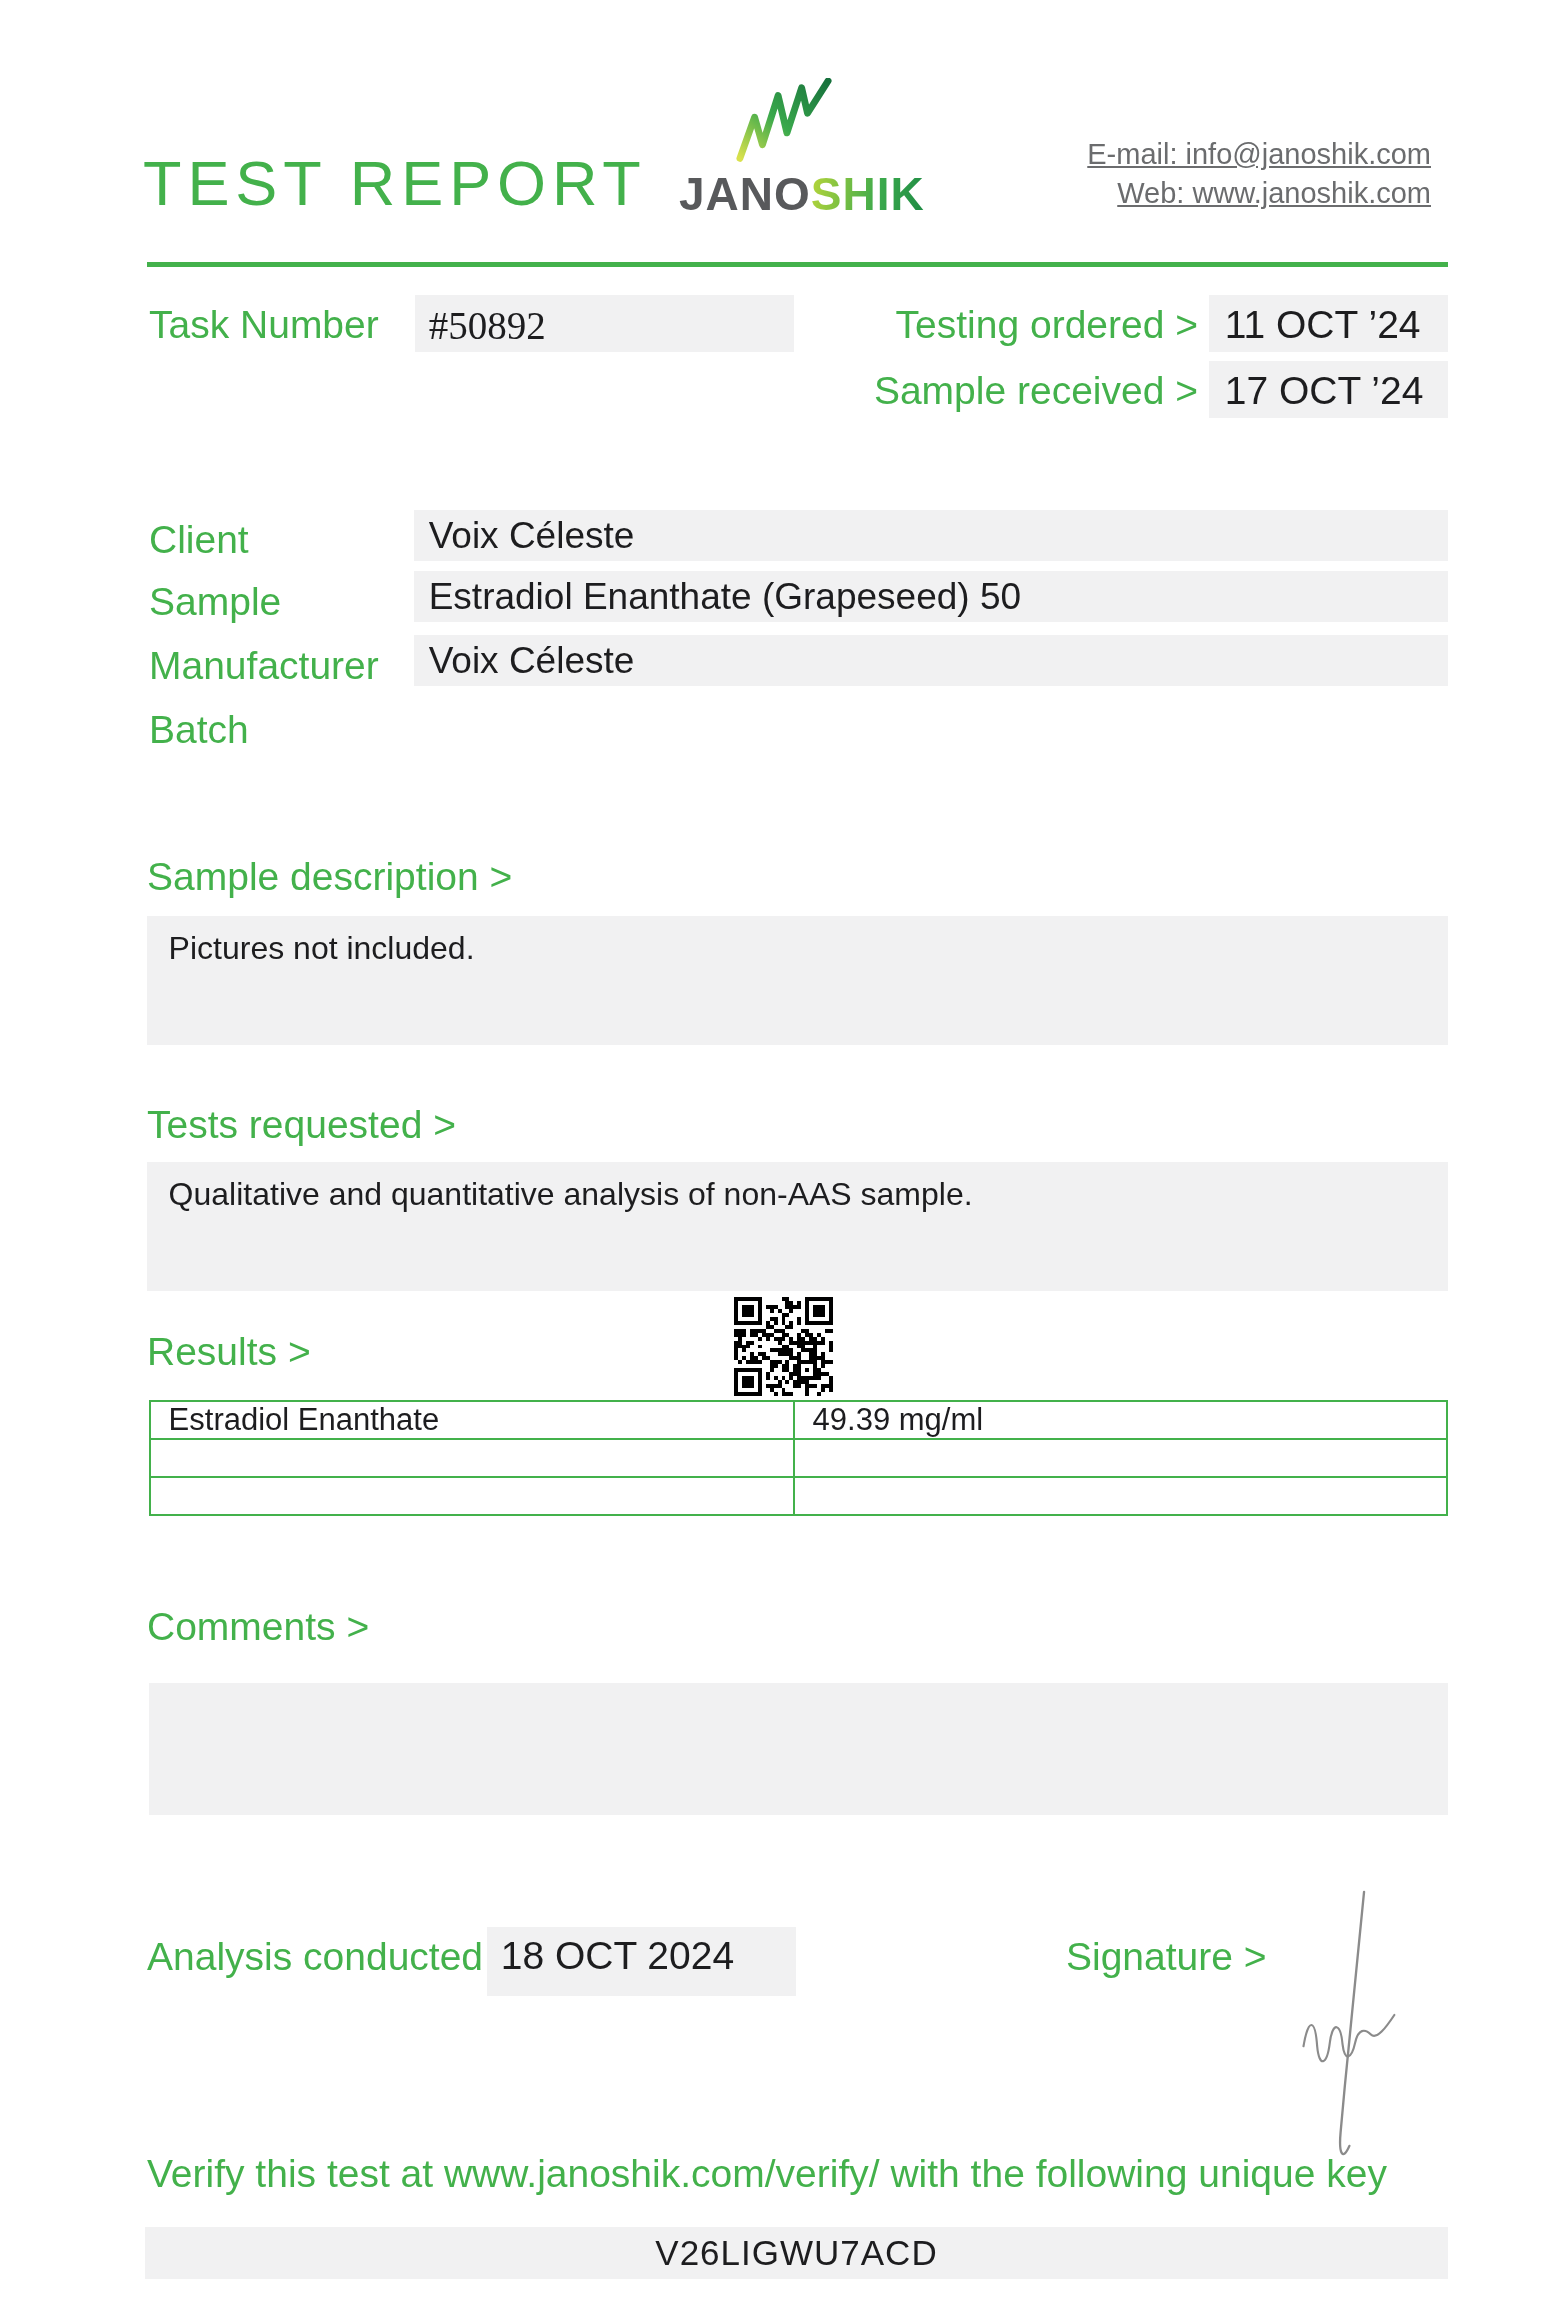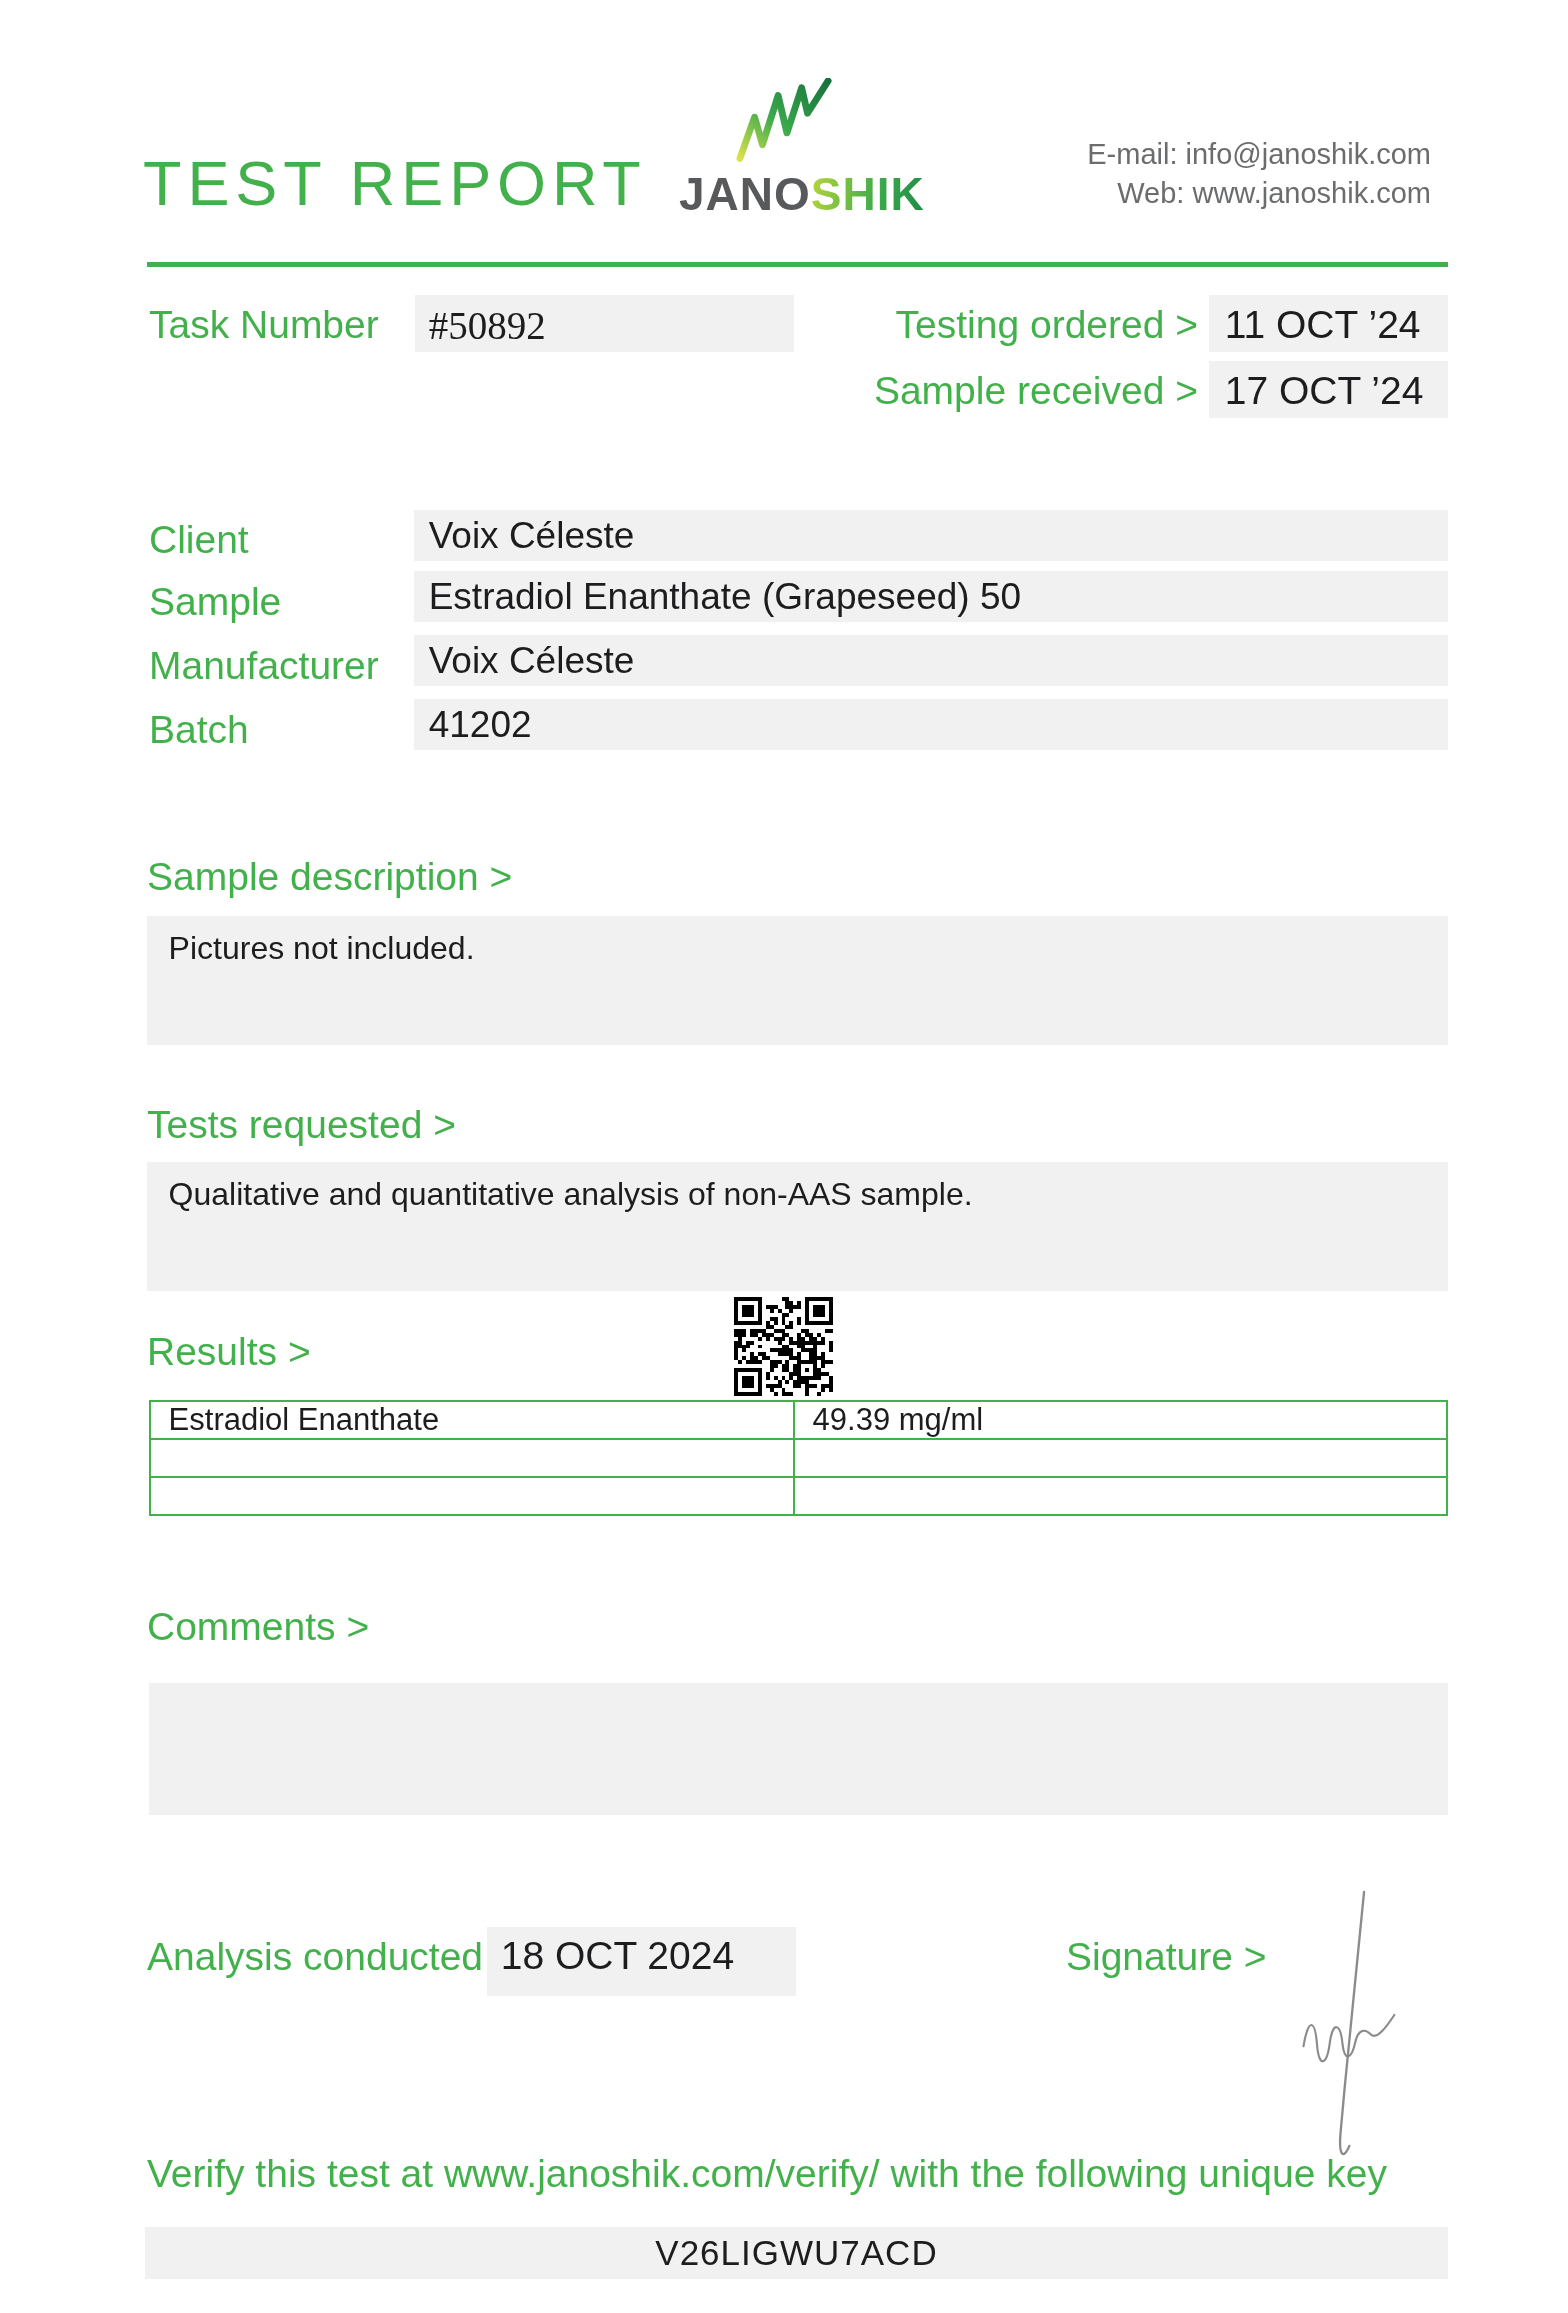--- a/index.html
+++ b/index.html
@@ -18,21 +18,21 @@
   
   #title { left:143px; top:147px; font-size:63px; letter-spacing:5.9px; color:var(--accent,#43b14b); white-space:nowrap; }
   #rule  { left:147px; top:262px; width:1301px; height:4.9px; background:var(--accent,#43b14b); }
   #logo-icon { left:735px; top:78px; width:98px; height:84px; }
   #logo-text { left:679px; top:167px; width:216px; text-align:center; font-size:46px; font-weight:bold; letter-spacing:1px; white-space:nowrap; }
   #logo-text .jano { color:var(--logogray,#58595b); }
   #logo-text .shik {
     background:linear-gradient(100deg,#b8d63a 0%,#3aa94c 60%,#1e8a44 100%);
     -webkit-background-clip:text; background-clip:text; color:transparent; -webkit-text-fill-color:transparent;
   }
-  #contact { right:137px; top:135px; text-align:right; font-size:29px; line-height:39px; color:var(--muted,#6b6c6e); white-space:nowrap; }
+  #contact { right:137px; top:135px; text-align:right; font-size:29px; line-height:39px; color:var(--muted,#6b6c6e); white-space:nowrap;text-decoration:underline; }
 
   
   #task-label { left:149px; top:304px; }
   #task-box { left:415px; top:295px; width:379px; height:57px;font-family:Liberation Serif, serif; }
   #task-box span { display:block; padding:7.8px 0 0 13.7px; }
   #ordered-label { left:882px; top:304px; width:316px; }
   #ordered-box { left:1209px; top:295px; width:239px; height:57px; }
   #received-label { left:863px; top:370px; width:335px; }
   #received-box { left:1209px; top:361px; width:239px; height:57px; }
   .date-box span { display:block; padding:7.8px 0 0 15.7px; }
@@ -124,23 +124,20 @@
   <div class="abs gbox info-box" style="top:571px">
     <span>Estradiol Enanthate (Grapeseed) 50</span>
   </div>
 
   <div class="abs info-label" style="top:644px">Manufacturer</div>
   <div class="abs gbox info-box" style="top:635px">
     <span>Voix Céleste</span>
   </div>
 
   <div class="abs info-label" style="top:708px">Batch</div>
-  <div class="abs gbox info-box" style="top:699px">
-    <span>41202</span>
-  </div>
 
   <div class="abs sec-head" style="top:855px">Sample description &gt;</div>
   <div class="abs gbox sec-box" style="top:916px">
     <span>Pictures not included.</span>
   </div>
 
   <div class="abs sec-head" style="top:1103px">Tests requested &gt;</div>
   <div class="abs gbox sec-box" style="top:1162px">
     <span>Qualitative and quantitative analysis of non-AAS sample.</span>
   </div>

